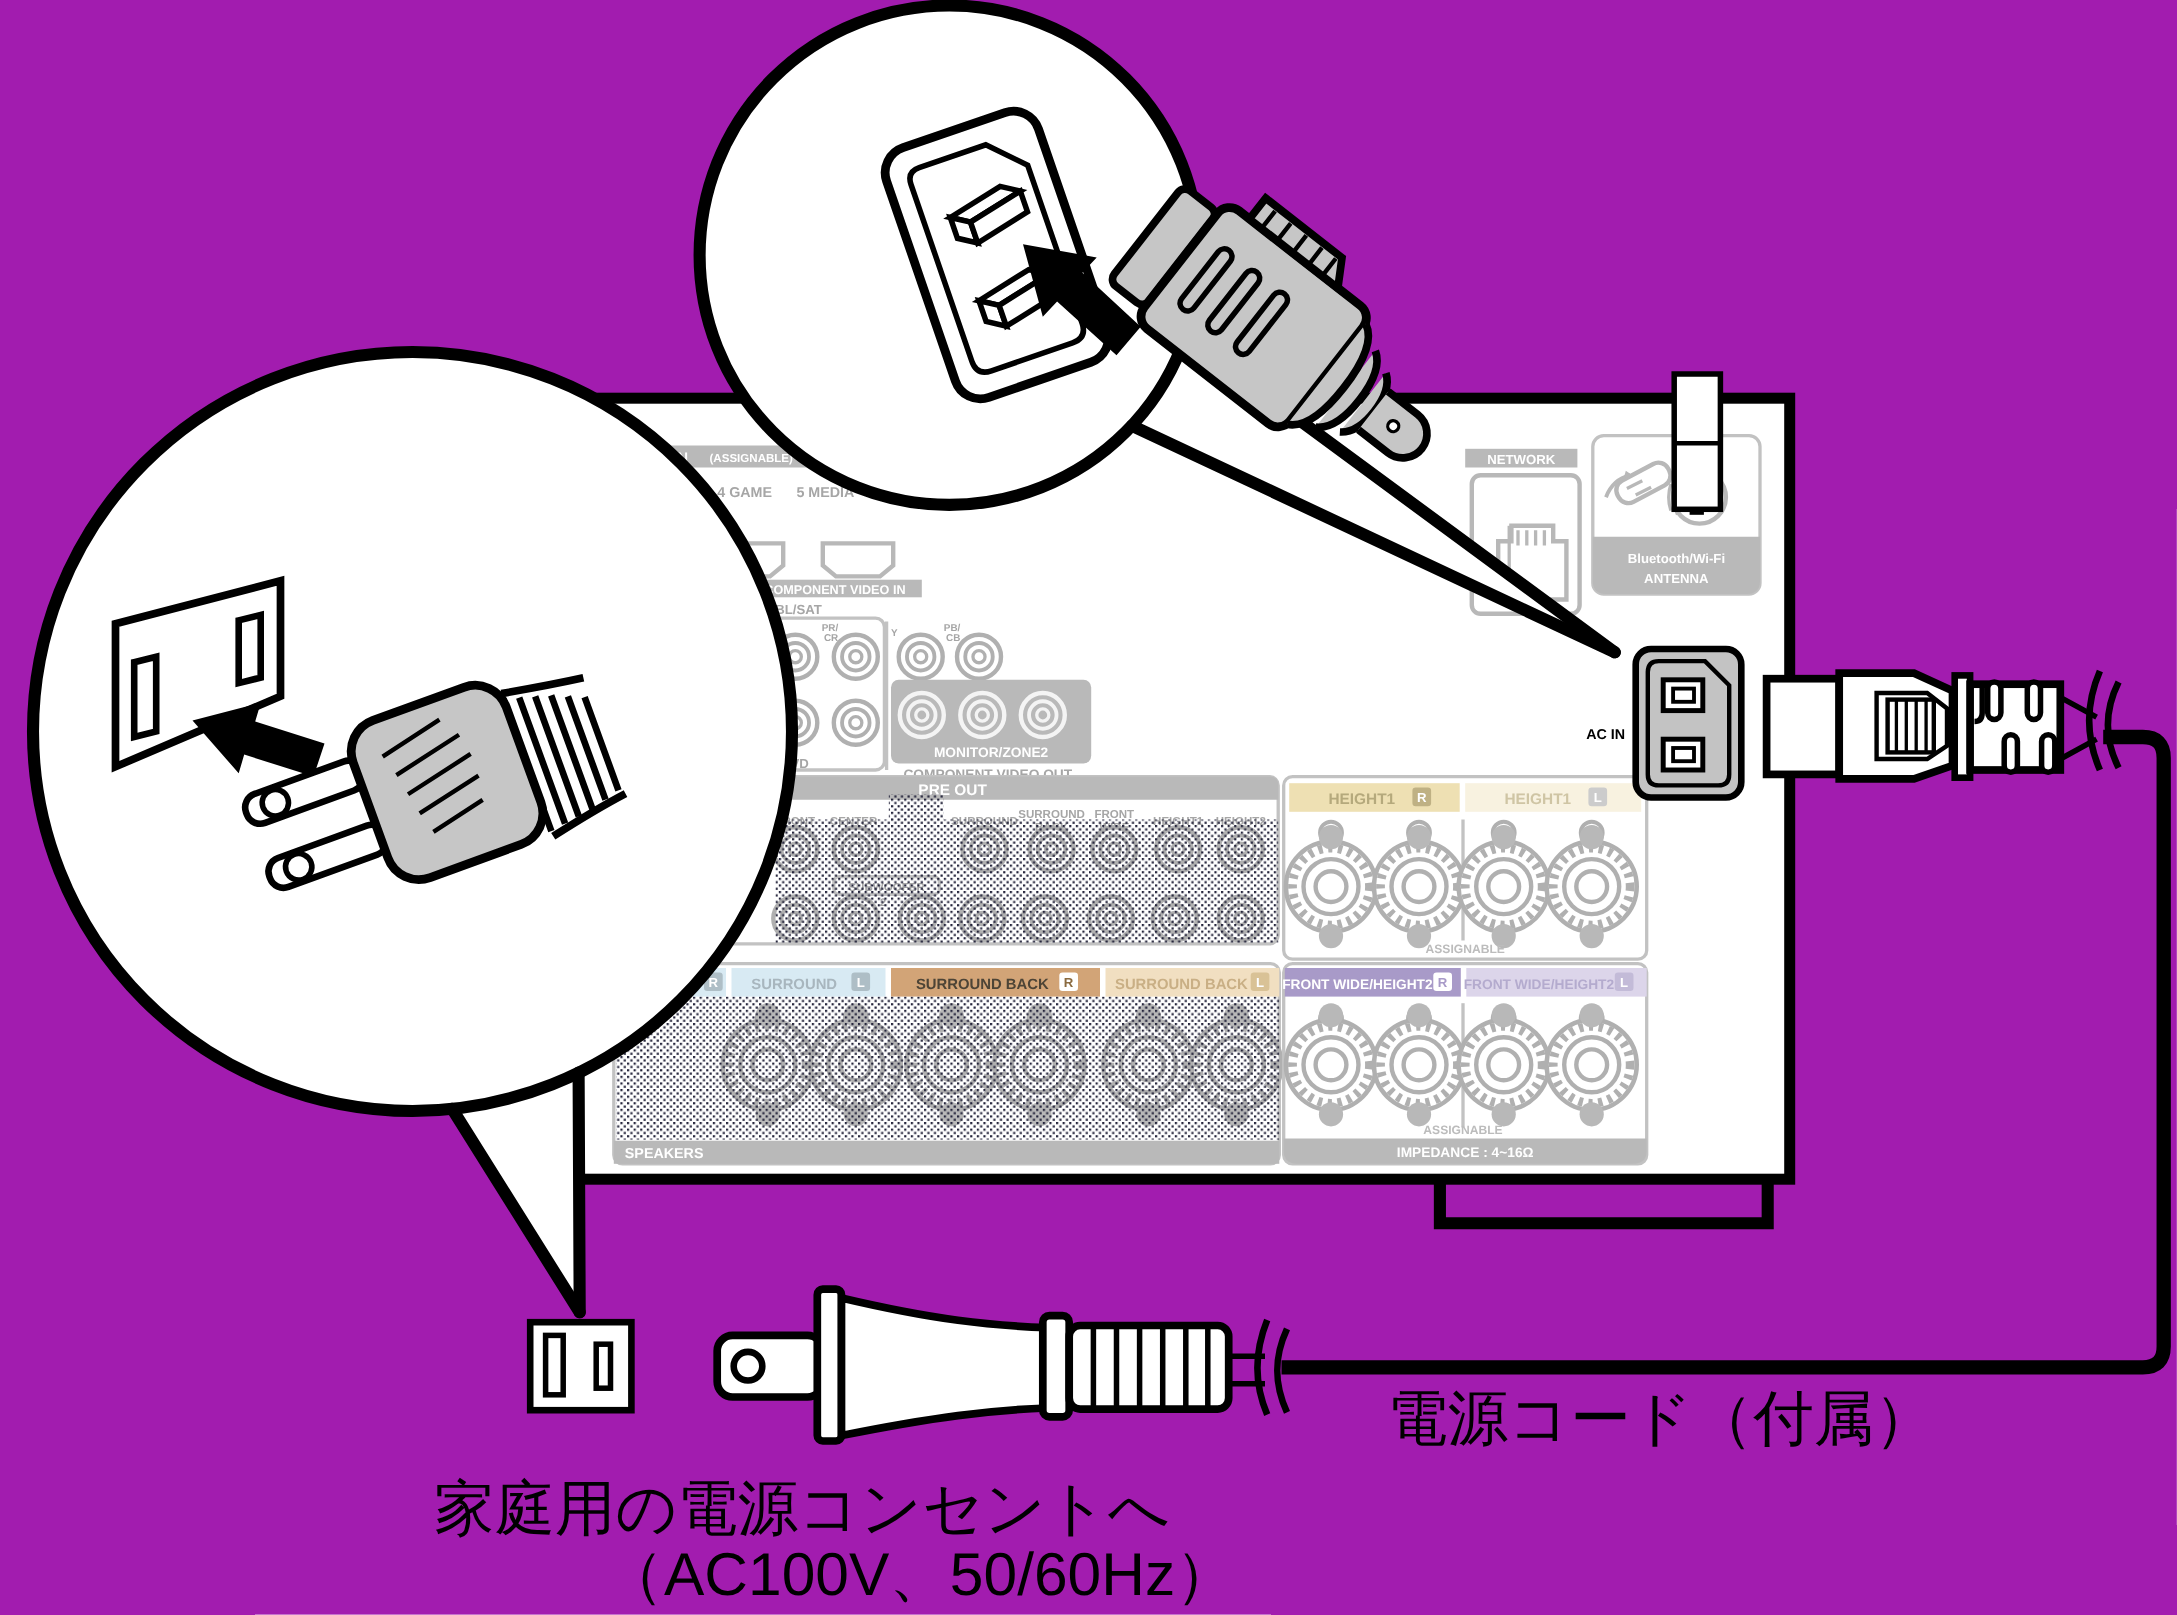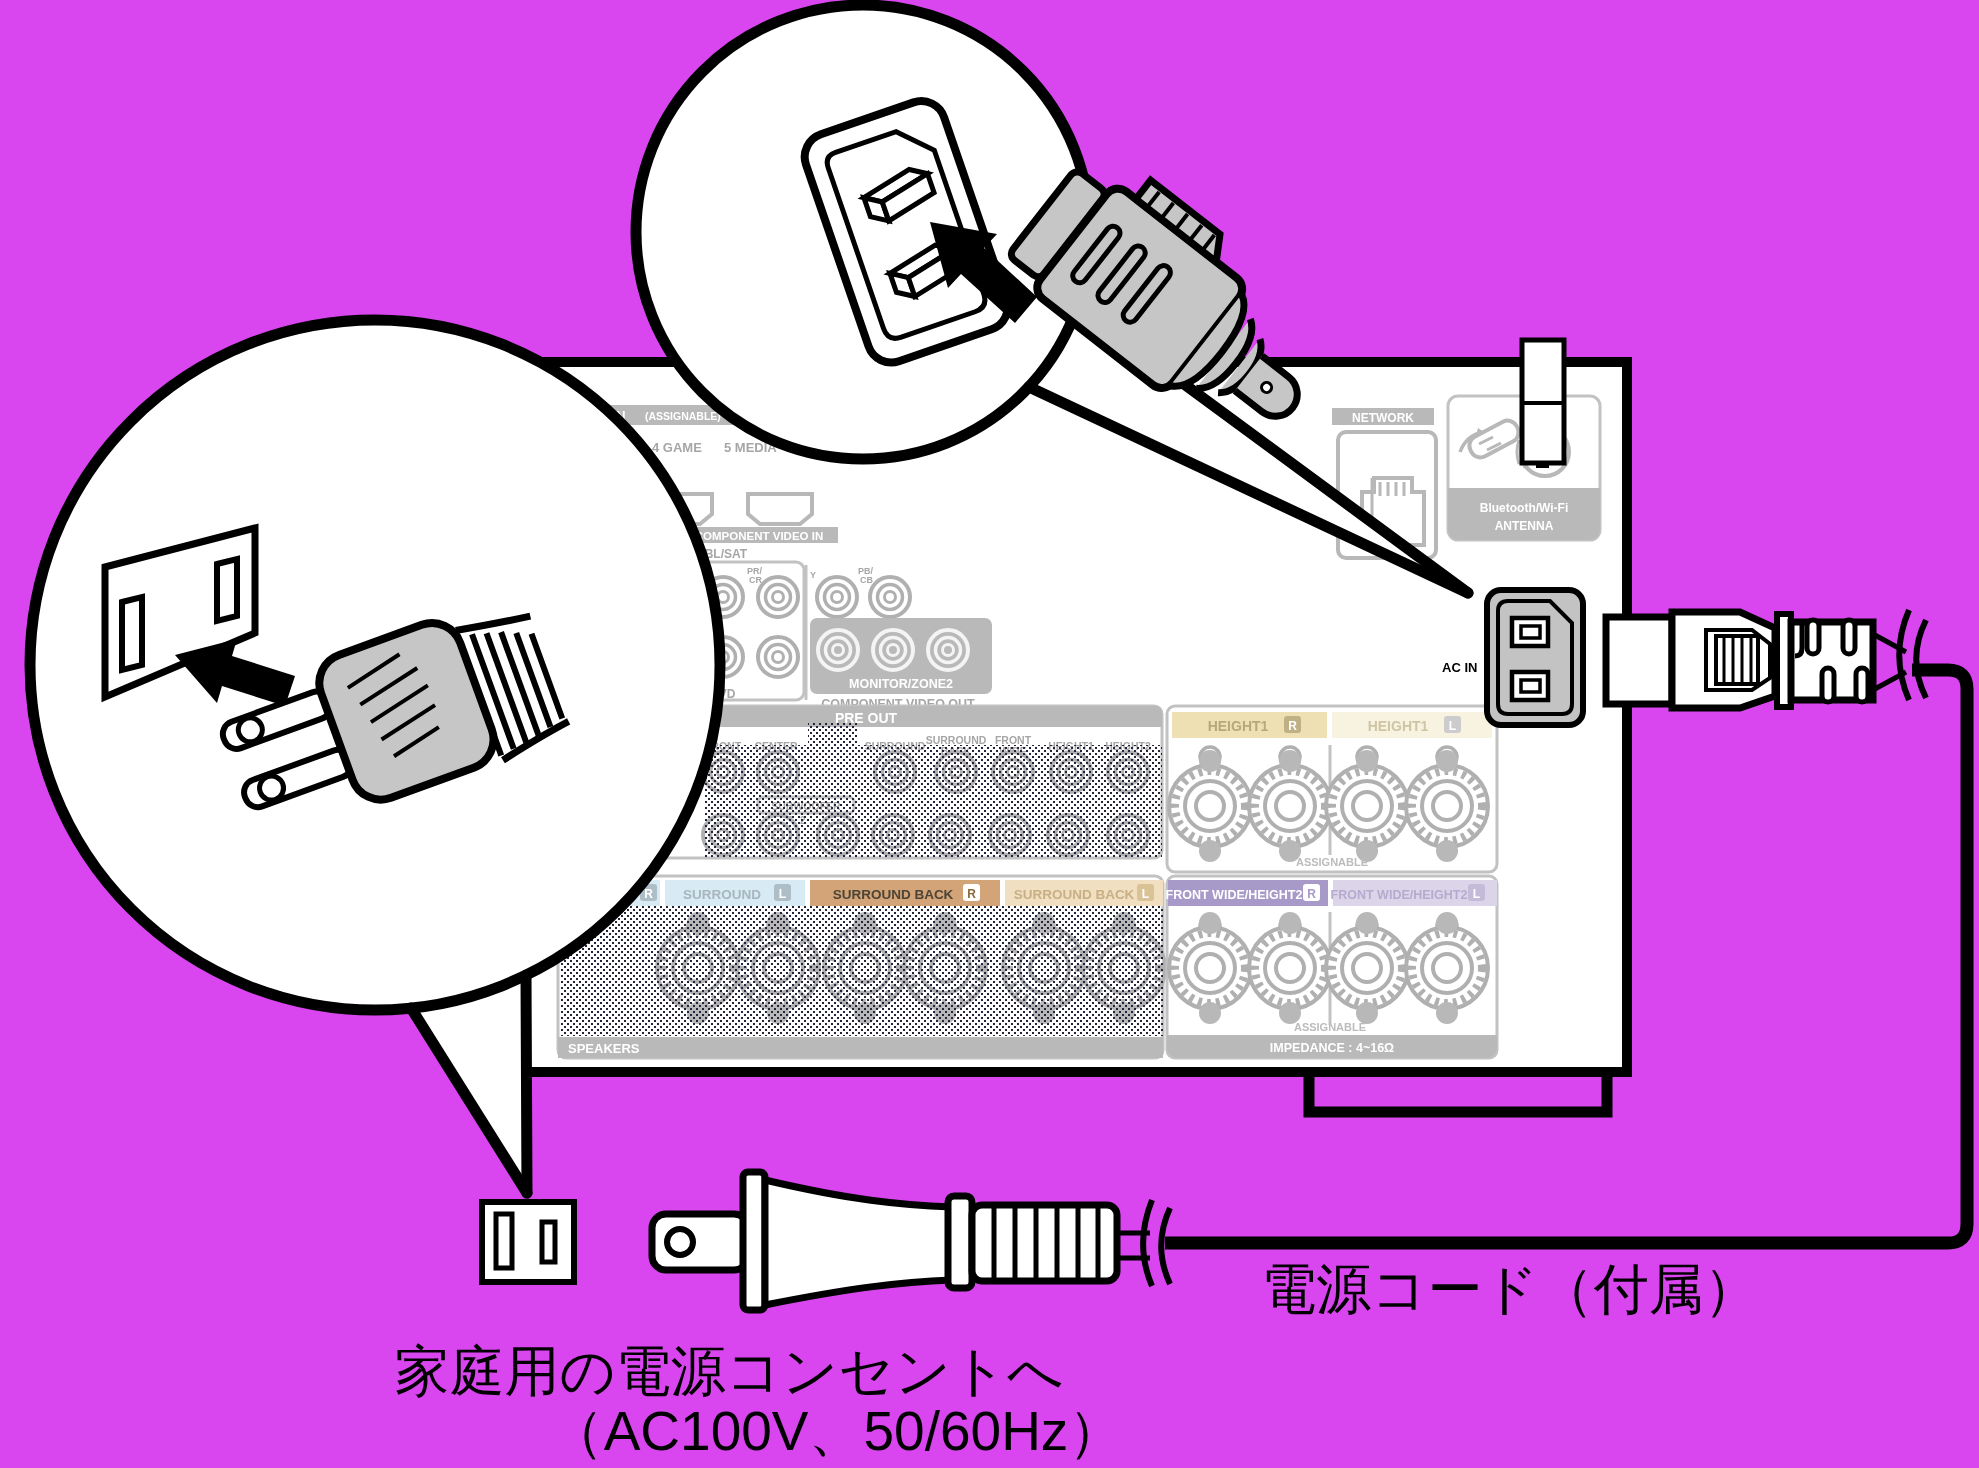--- a/index.html
+++ b/index.html
@@ -1,16 +1,16 @@
 <!DOCTYPE html>
 <html><head>
 <meta charset="utf-8">
 <style>
   html,body{margin:0;padding:0;background:#fff;}
-  .stage{position:relative;width:1979px;height:1468px;background:#d946ef;overflow:hidden;
+  .stage{position:relative;width:1979px;height:1468px;background:#a21caf;overflow:hidden;
          font-family:"Liberation Sans", sans-serif;}
   svg text{user-select:none;}
   .bandtxt{fill:#ffffff;font-weight:bold;}
   .graytxt{fill:#a6a6a6;font-weight:bold;}
 </style>
 </head>
 <body>
 
 <div class="stage">
 <svg width="1979" height="1468" viewBox="0 0 1979 1468" xmlns="http://www.w3.org/2000/svg" font-family="Liberation Sans, sans-serif">

